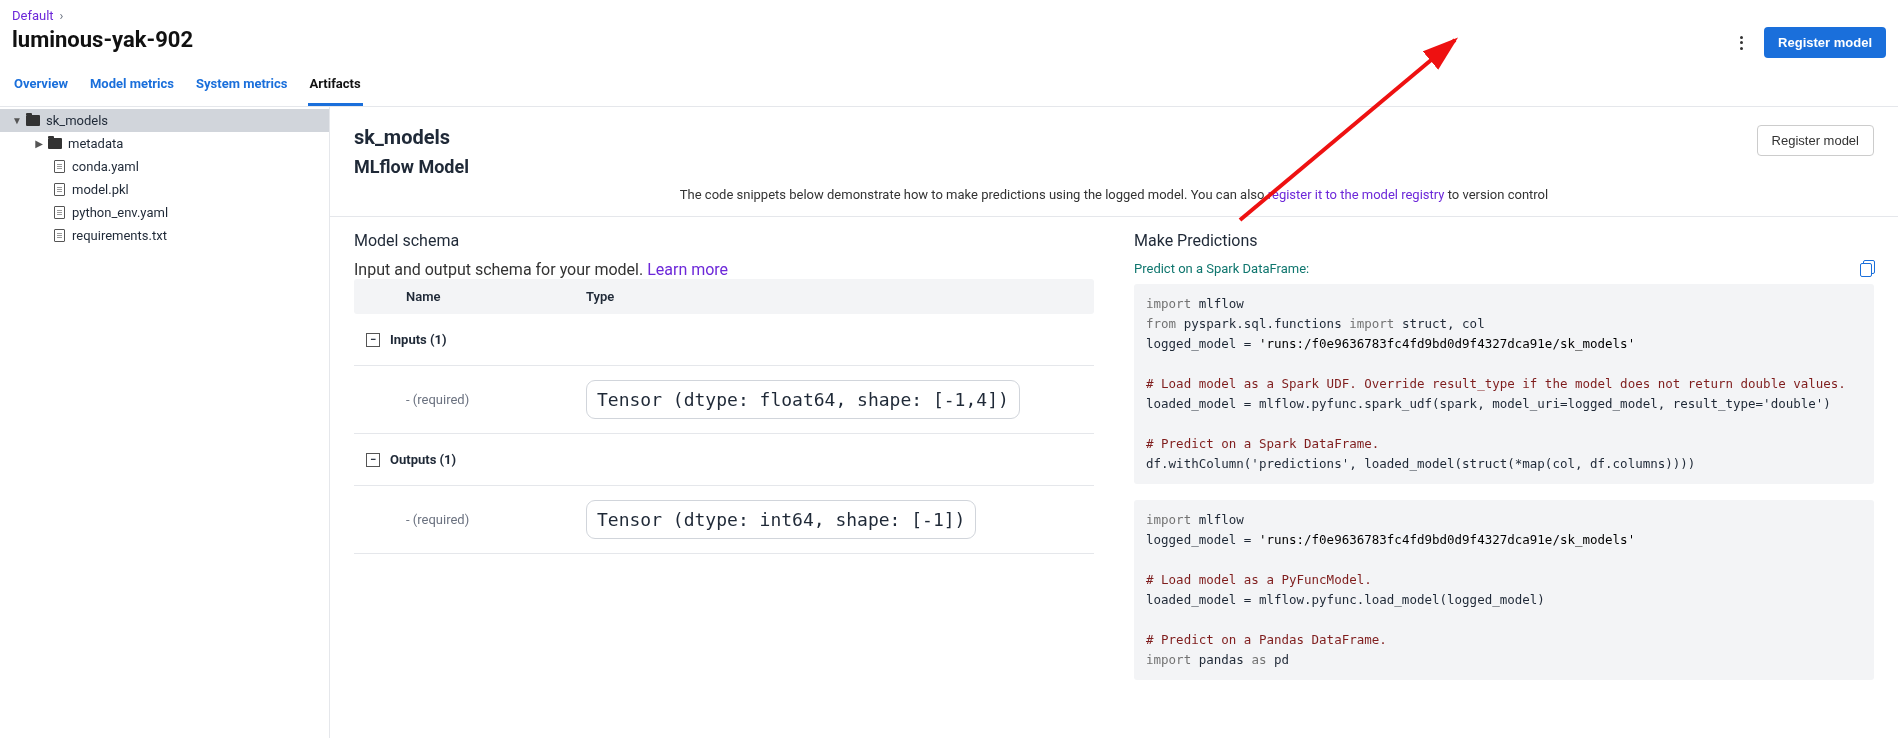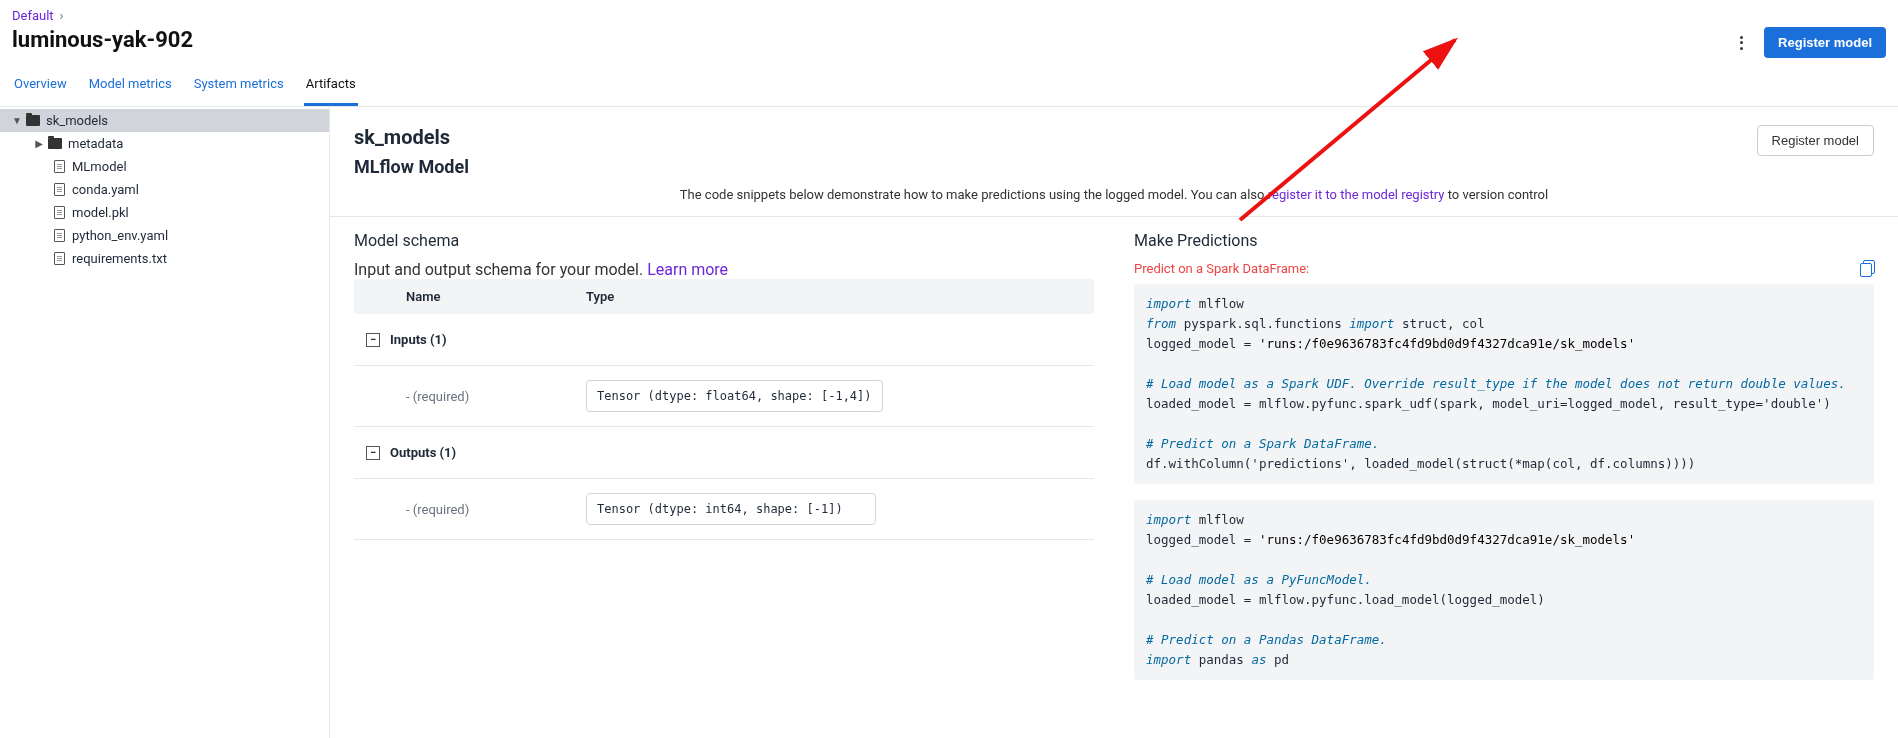--- a/index.html
+++ b/index.html
@@ -11,21 +11,21 @@
 .breadcrumb .chev { color: #6b7280; }
 .run-title-row { display: flex; align-items: center; justify-content: space-between; }
 .run-title { font-size: 22px; font-weight: 700; color: #111; margin: 2px 0 8px 0; }
 .header-actions { display: flex; align-items: center; gap: 14px; }
 .icon-more { width: 18px; height: 18px; display: flex; flex-direction: column; justify-content: space-between; align-items: center; padding: 2px 0; cursor: pointer; }
 .icon-more span { width: 3px; height: 3px; background: #333; border-radius: 50%; }
 .btn-primary { background: #1a6fdb; color: #fff; border: none; border-radius: 4px; padding: 8px 14px; font-size: 13px; font-weight: 600; cursor: pointer; }
 .btn-secondary { background: #fff; color: #333; border: 1px solid #ccc; border-radius: 4px; padding: 7px 14px; font-size: 13px; font-weight: 400; cursor: pointer; }
 
 .tabs { display: flex; gap: 18px; border-bottom: 1px solid #e5e7eb; padding: 0 12px; margin-top: 6px; }
-.tab { padding: 10px 2px 12px 2px; font-size: 13px; color: #1a6fdb; cursor: pointer; border-bottom: 3px solid transparent; font-weight: 400; }
+.tab { padding: 10px 2px 12px 2px; font-size: 13px; color: #1a6fdb; cursor: pointer; border-bottom: 3px solid transparent; font-weight: 700; }
 .tab.active { color: #111; border-bottom-color: #1a6fdb; }
 
 .content { display: flex; height: calc(100vh - 100px); }
 .sidebar { width: 330px; border-right: 1px solid #e5e7eb; overflow-y: auto; padding-top: 2px; }
 .tree-row { display: flex; align-items: center; padding: 4px 6px 4px 12px; font-size: 13px; cursor: pointer; gap: 4px; }
 .tree-row.selected { background: #d1d5db; }
 .tree-row .spacer { display: inline-block; }
 .caret { width: 10px; display: inline-block; text-align: center; color: #555; font-size: 10px; }
 .folder-icon { width: 14px; height: 11px; background: #333; border-radius: 1px; position: relative; display: inline-block; margin-right: 2px; }
 .folder-icon::before { content: ""; position: absolute; top: -2px; left: 0; width: 6px; height: 2px; background: #333; border-radius: 1px 1px 0 0; }
@@ -53,30 +53,30 @@
 .schema-head { display: flex; background: #f3f4f6; padding: 10px 12px; font-size: 13px; font-weight: 600; border-radius: 3px; }
 .schema-head .h1 { flex: 0 0 40px; }
 .schema-head .h2 { flex: 0 0 180px; }
 .schema-head .h3 { flex: 1; }
 .schema-group { display: flex; align-items: center; padding: 18px 12px; font-size: 13px; font-weight: 700; border-bottom: 1px solid #e5e7eb; gap: 10px; }
 .collapse-box { width: 14px; height: 14px; border: 1px solid #555; display: flex; align-items: center; justify-content: center; font-size: 11px; line-height: 1; cursor: pointer; }
 .schema-row { display: flex; align-items: center; padding: 14px 12px; font-size: 13px; border-bottom: 1px solid #e5e7eb; }
 .schema-row .c1 { flex: 0 0 40px; }
 .schema-row .c2 { flex: 0 0 180px; color: #6b7280; }
 .schema-row .c3 { flex: 1; }
-.tensor-box { border: 1px solid #d1d5db; border-radius: 4px; padding: 8px 10px; font-family: ui-monospace, "SF Mono", Menlo, monospace; font-size: 12px; display: inline-block; min-width: 290px; }
-
-.pred-label { font-size: 13px; color: #ef4444; margin-bottom: 8px; display: flex; justify-content: space-between; align-items: center; }
+.tensor-box { border: 1px solid #d1d5db; border-radius: 9px; padding: 8px 10px; font-family: ui-monospace, "SF Mono", Menlo, monospace; font-size: 18px; display: inline-block; min-width: 290px; }
+
+.pred-label { font-size: 13px; color: #0f766e; margin-bottom: 8px; display: flex; justify-content: space-between; align-items: center; }
 .copy-stack { width: 14px; height: 16px; position: relative; cursor: pointer; }
 .copy-stack::before { content: ""; position: absolute; top: 0; left: 3px; width: 10px; height: 12px; border: 1.5px solid #1a6fdb; border-radius: 2px; }
 .copy-stack::after { content: ""; position: absolute; top: 3px; left: 0; width: 10px; height: 12px; border: 1.5px solid #1a6fdb; border-radius: 2px; background: #fff; }
 .code-block { background: #f3f4f6; border-radius: 3px; padding: 10px 12px; font-family: ui-monospace, "SF Mono", Menlo, monospace; font-size: 12.5px; line-height: 1.6; white-space: pre-wrap; word-break: break-word; margin-bottom: 16px; }
-.kw-orange { color: #0369a1; font-style: italic; }
+.kw-orange { color: #737373; }
 .kw-green { color: #000000; }
-.kw-gray { color: #0369a1; font-style: italic; }
+.kw-gray { color: #7f1d1d; }
 
 .arrow-overlay { position: fixed; pointer-events: none; z-index: 100; }
 </style>
 </head>
 <body>
 
 <div class="page-header">
   <div class="breadcrumb">
     <a href="#">Default</a>
     <span class="chev">›</span>
@@ -106,25 +106,20 @@
     <div class="tree-row selected">
       <span class="caret">▼</span>
       <span class="folder-icon"></span>
       <span>sk_models</span>
     </div>
     <div class="tree-row">
       <span class="spacer" style="width:18px"></span>
       <span class="caret">▶</span>
       <span class="folder-icon"></span>
       <span>metadata</span>
-    </div>
-    <div class="tree-row">
-      <span class="spacer" style="width:38px"></span>
-      <span class="file-icon"></span>
-      <span>MLmodel</span>
     </div>
     <div class="tree-row">
       <span class="spacer" style="width:38px"></span>
       <span class="file-icon"></span>
       <span>conda.yaml</span>
     </div>
     <div class="tree-row">
       <span class="spacer" style="width:38px"></span>
       <span class="file-icon"></span>
       <span>model.pkl</span>

